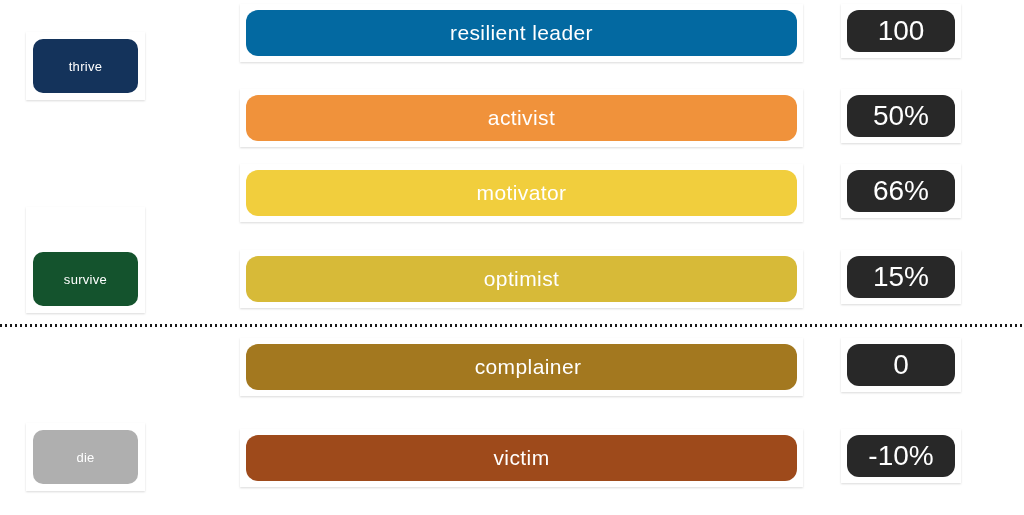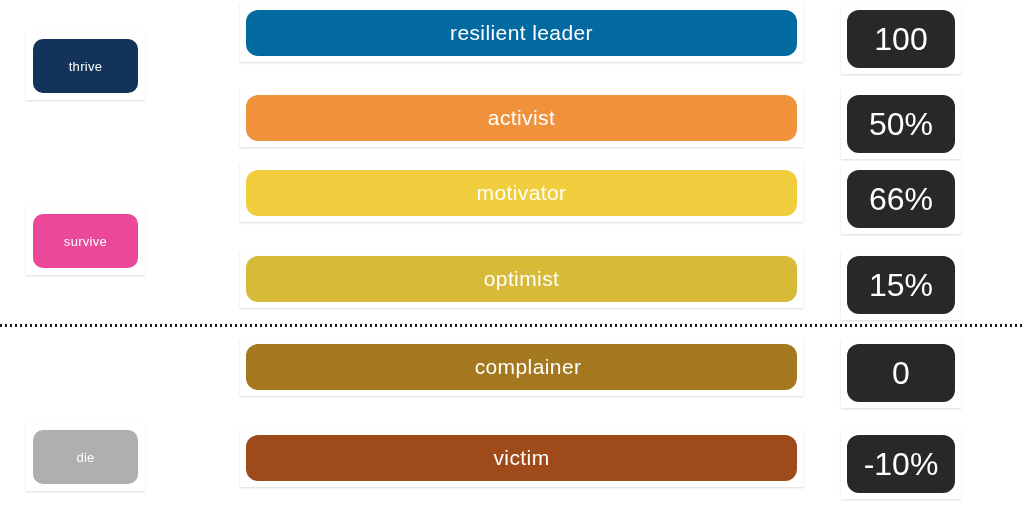--- a/index.html
+++ b/index.html
@@ -18,37 +18,37 @@
   .fill{display:flex;align-items:center;justify-content:center;
         color:#ffffff;box-sizing:border-box;}
 
   .stagenote{left:26px;padding:7px;}
   .stage-fill{width:105px;height:54px;border-radius:10px;font-size:13px;letter-spacing:0.3px;}
 
   .barnote{left:240px;}
   .bar-fill{width:551px;height:46px;border-radius:12px;font-size:21px;letter-spacing:0.4px;}
 
   .badgenote{left:841px;}
-  .badge-fill{width:108px;height:58px;border-radius:12px;font-size:32px;}
+  .badge-fill{width:108px;height:42px;border-radius:12px;font-size:28px;}
 
   .divider{position:absolute;left:0;top:324px;width:1024px;height:3px;
         background:repeating-linear-gradient(90deg,#1a1a1a 0 2px,transparent 2px 5px);}
 </style>
 </head>
 <body>
 
 <div class="canvas">
 
   <div class="note stagenote" style="top:32px">
     <div class="fill stage-fill" style="background: rgb(20, 51, 91);">
       <span>thrive</span>
     </div>
   </div>
   <div class="note stagenote" style="top:207px">
-    <div class="fill stage-fill" style="background: #ec4899;">
+    <div class="fill stage-fill" style="background: #14532d; margin-top: 38px;">
       <span>survive</span>
     </div>
   </div>
   <div class="note stagenote" style="top:423px">
     <div class="fill stage-fill" style="background: rgb(175, 175, 175);">
       <span>die</span>
     </div>
   </div>
 
   <div class="note barnote" style="top:4px">

